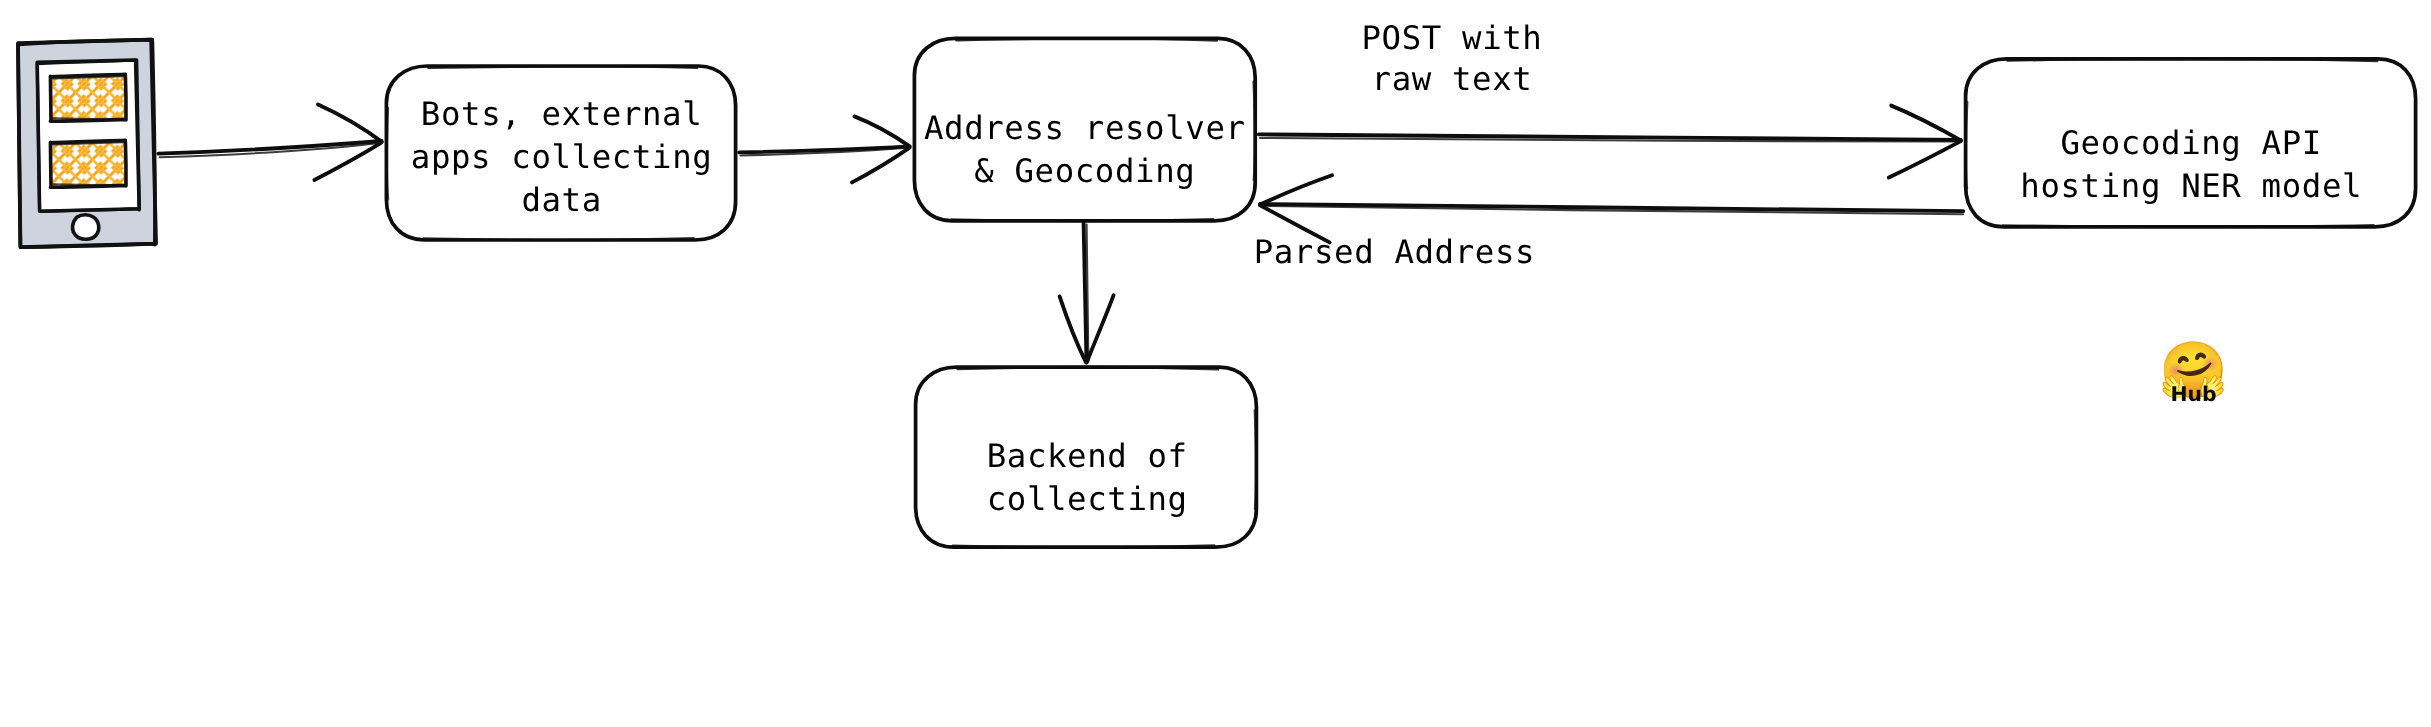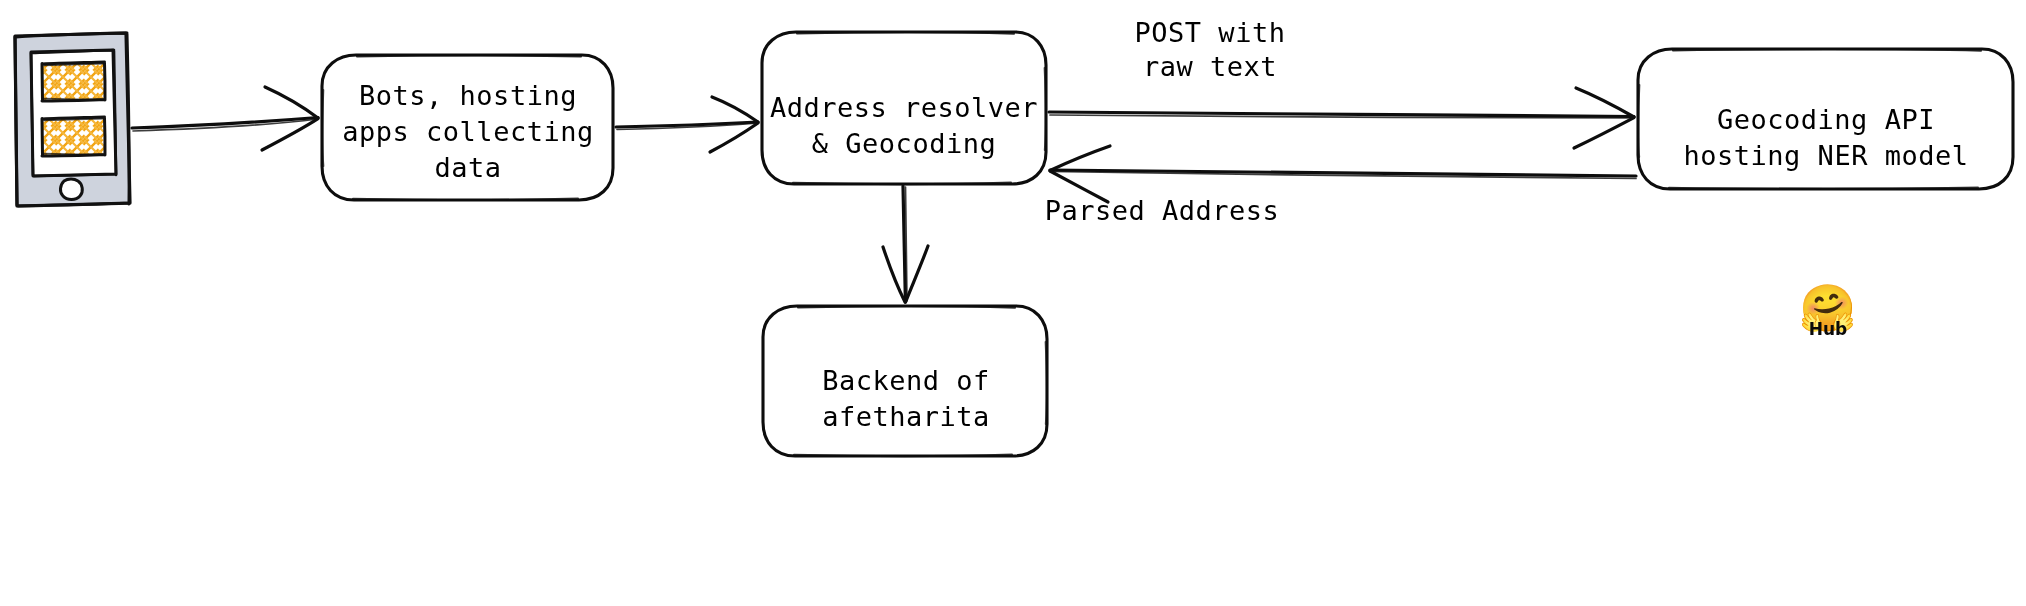--- a/index.html
+++ b/index.html
@@ -171,32 +171,32 @@
 
     <g>
       <path d="M 903 186 C 903.8 230, 904.6 270, 905.4 302" fill="none" stroke="#0d0d0d" stroke-width="3.2" stroke-linecap="round"></path>
       <path d="M 905.5 187 C 906.2 230, 906.8 270, 907 301" fill="none" stroke="#0d0d0d" stroke-width="1.7" stroke-linecap="round" opacity="0.8"></path>
       <path d="M 883 247 C 889 265, 898 288, 905 302" fill="none" stroke="#0d0d0d" stroke-width="3.2" stroke-linecap="round"></path>
       <path d="M 928 246 C 921 265, 911 288, 905.6 302" fill="none" stroke="#0d0d0d" stroke-width="3.2" stroke-linecap="round"></path>
     </g>
 
   </svg>
 
-  <div class="node-label" style="left:330px; top:78px; width:276px;">Bots, hosting
+  <div class="node-label" style="left:330px; top:78px; width:276px;">Bots, external
 apps collecting
 data</div>
 
   <div class="node-label" style="left:768px; top:90px; width:272px;text-align:center;">Address resolver
 &amp; Geocoding</div>
 
   <div class="node-label" style="left:1644px; top:102px; width:364px;">Geocoding API
 hosting NER model</div>
 
   <div class="node-label" style="left:770px; top:363px; width:272px;">Backend of
-afetharita</div>
+collecting</div>
 
   <div class="edge-label" style="left:1032px; top:194px; width:260px;">Parsed Address</div>
 
   <div class="edge-label" style="left:1050px; top:16px; width:320px;">POST with
 raw text</div>
 
   <div class="hub-badge">
     <span class="hub-emoji">🤗</span>
     <span class="hub-text">Hub</span>
   </div>

